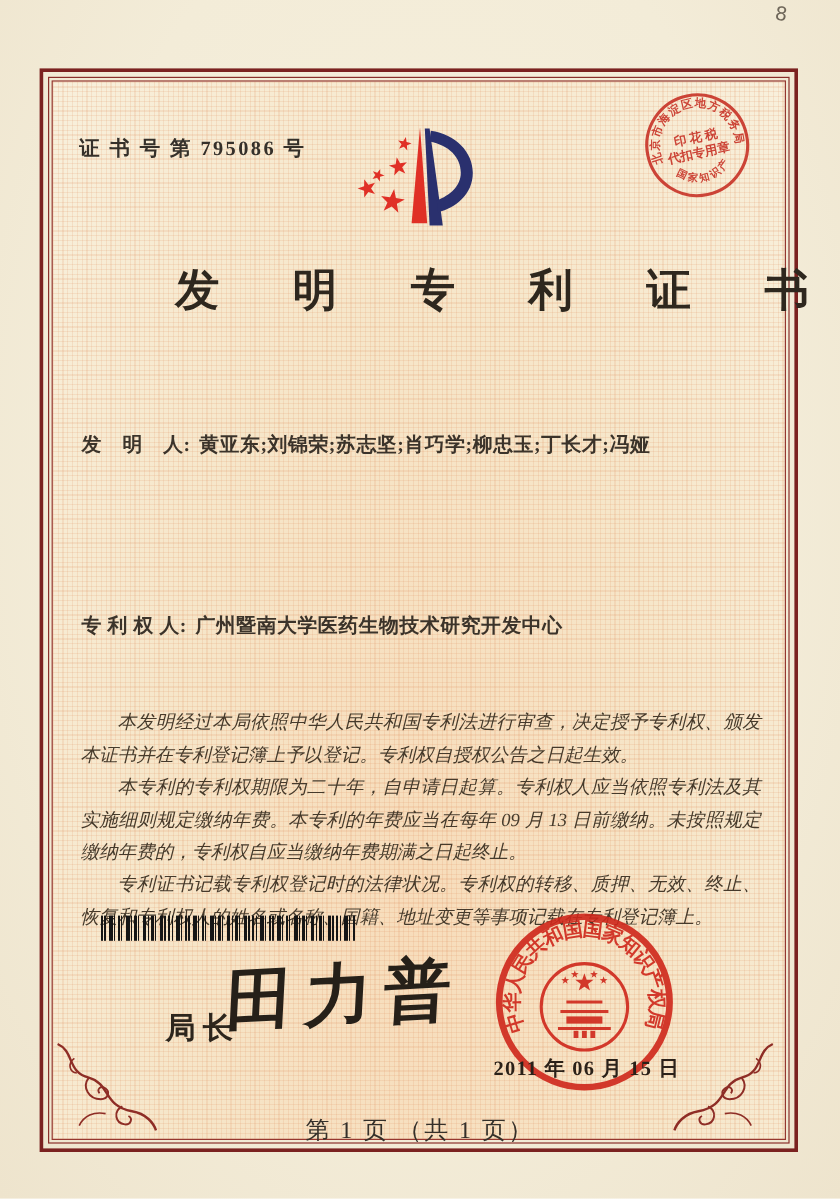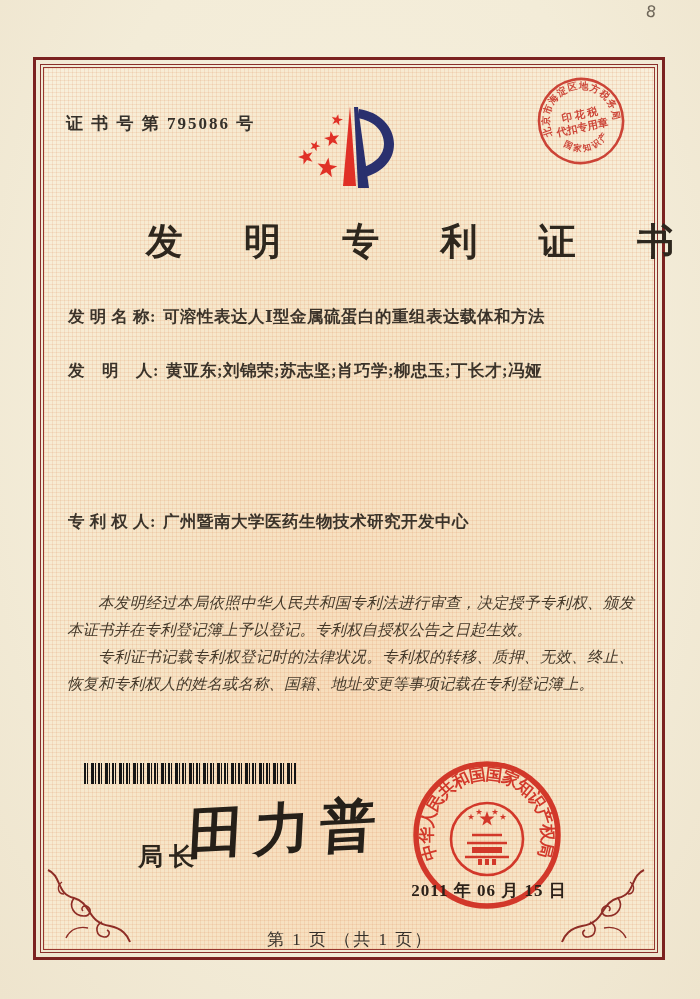--- a/index.html
+++ b/index.html
@@ -40,21 +40,21 @@
       #151515 3px 4px, transparent 4px 7px,
       #151515 7px 10px, transparent 10px 11px,
       #151515 11px 12px, transparent 12px 14px);}
   .sig-label{left:138px;top:840px;font-size:25px;letter-spacing:6px;color:#2d261d;font-weight:600;}
   .sig-name{left:188px;top:792px;font-size:56px;font-weight:700;color:#262019;
     transform:rotate(-3deg) skewX(-6deg);letter-spacing:10px;white-space:nowrap;}
   .seal-box{left:407px;top:755px;width:160px;height:160px;}
   .seal-date{left:404px;top:879px;width:170px;text-align:center;font-size:17px;font-weight:700;
     color:#2b2119;letter-spacing:1px;white-space:nowrap;}
   .stamp-box{left:533px;top:73px;width:96px;height:96px;transform:rotate(-12deg);opacity:.85;}
-  .footer{left:0;right:0;top:928px;text-align:center;font-size:17px;color:#35302a;letter-spacing:2px;}
+  .footer{left:0;right:0;top:928px;text-align:center;font-size:20px;color:#35302a;letter-spacing:2px;}
   .logo-box{left:282px;top:94px;width:140px;height:120px;}
   .flourish{width:88px;height:78px;}
   .fl-left{left:44px;top:866px;transform:scaleX(-1);}
   .fl-right{left:560px;top:866px;}
   svg{display:block;}
 </style>
 </head>
 <body>
 
 <div class="page">
@@ -97,32 +97,30 @@
       <text font-size="8.5" font-weight="bold" fill="#c5281d" letter-spacing="2">
         <textPath href="#stampBot" startOffset="4">国家知识产权局</textPath>
       </text>
       <text x="48" y="45" text-anchor="middle" font-size="10.5" font-weight="bold" fill="#c5281d">印 花 税</text>
       <text x="48" y="58" text-anchor="middle" font-size="10.5" font-weight="bold" fill="#c5281d">代扣专用章</text>
     </svg>
   </div>
 
   <div class="abs title">发 明 专 利 证 书</div>
 
-  <div class="abs field-row f1">
-    <span>发 明 名 称:</span><span class="val">可溶性表达人Ⅰ型金属硫蛋白的重组表达载体和方法</span>
-  </div>
   <div class="abs field-row f2">
     <span>发　明　人:</span><span class="val">黄亚东;刘锦荣;苏志坚;肖巧学;柳忠玉;丁长才;冯娅</span>
   </div>
   <div class="abs field-row f5">
     <span>专 利 权 人:</span><span class="val">广州暨南大学医药生物技术研究开发中心</span>
   </div>
 
   <div class="abs body-text">
     <p>本发明经过本局依照中华人民共和国专利法进行审查，决定授予专利权、颁发本证书并在专利登记簿上予以登记。专利权自授权公告之日起生效。</p>
+    <p>本专利的专利权期限为二十年，自申请日起算。专利权人应当依照专利法及其实施细则规定缴纳年费。本专利的年费应当在每年 09 月 13 日前缴纳。未按照规定缴纳年费的，专利权自应当缴纳年费期满之日起终止。</p>
     <p>专利证书记载专利权登记时的法律状况。专利权的转移、质押、无效、终止、恢复和专利权人的姓名或名称、国籍、地址变更等事项记载在专利登记簿上。</p>
   </div>
 
   <div class="abs barcode"></div>
 
   <div class="abs sig-label">局长</div>
   <div class="abs sig-name">田力普</div>
 
   <div class="abs seal-box">
     <svg viewBox="0 0 160 160" width="160" height="160" opacity="0.9">

